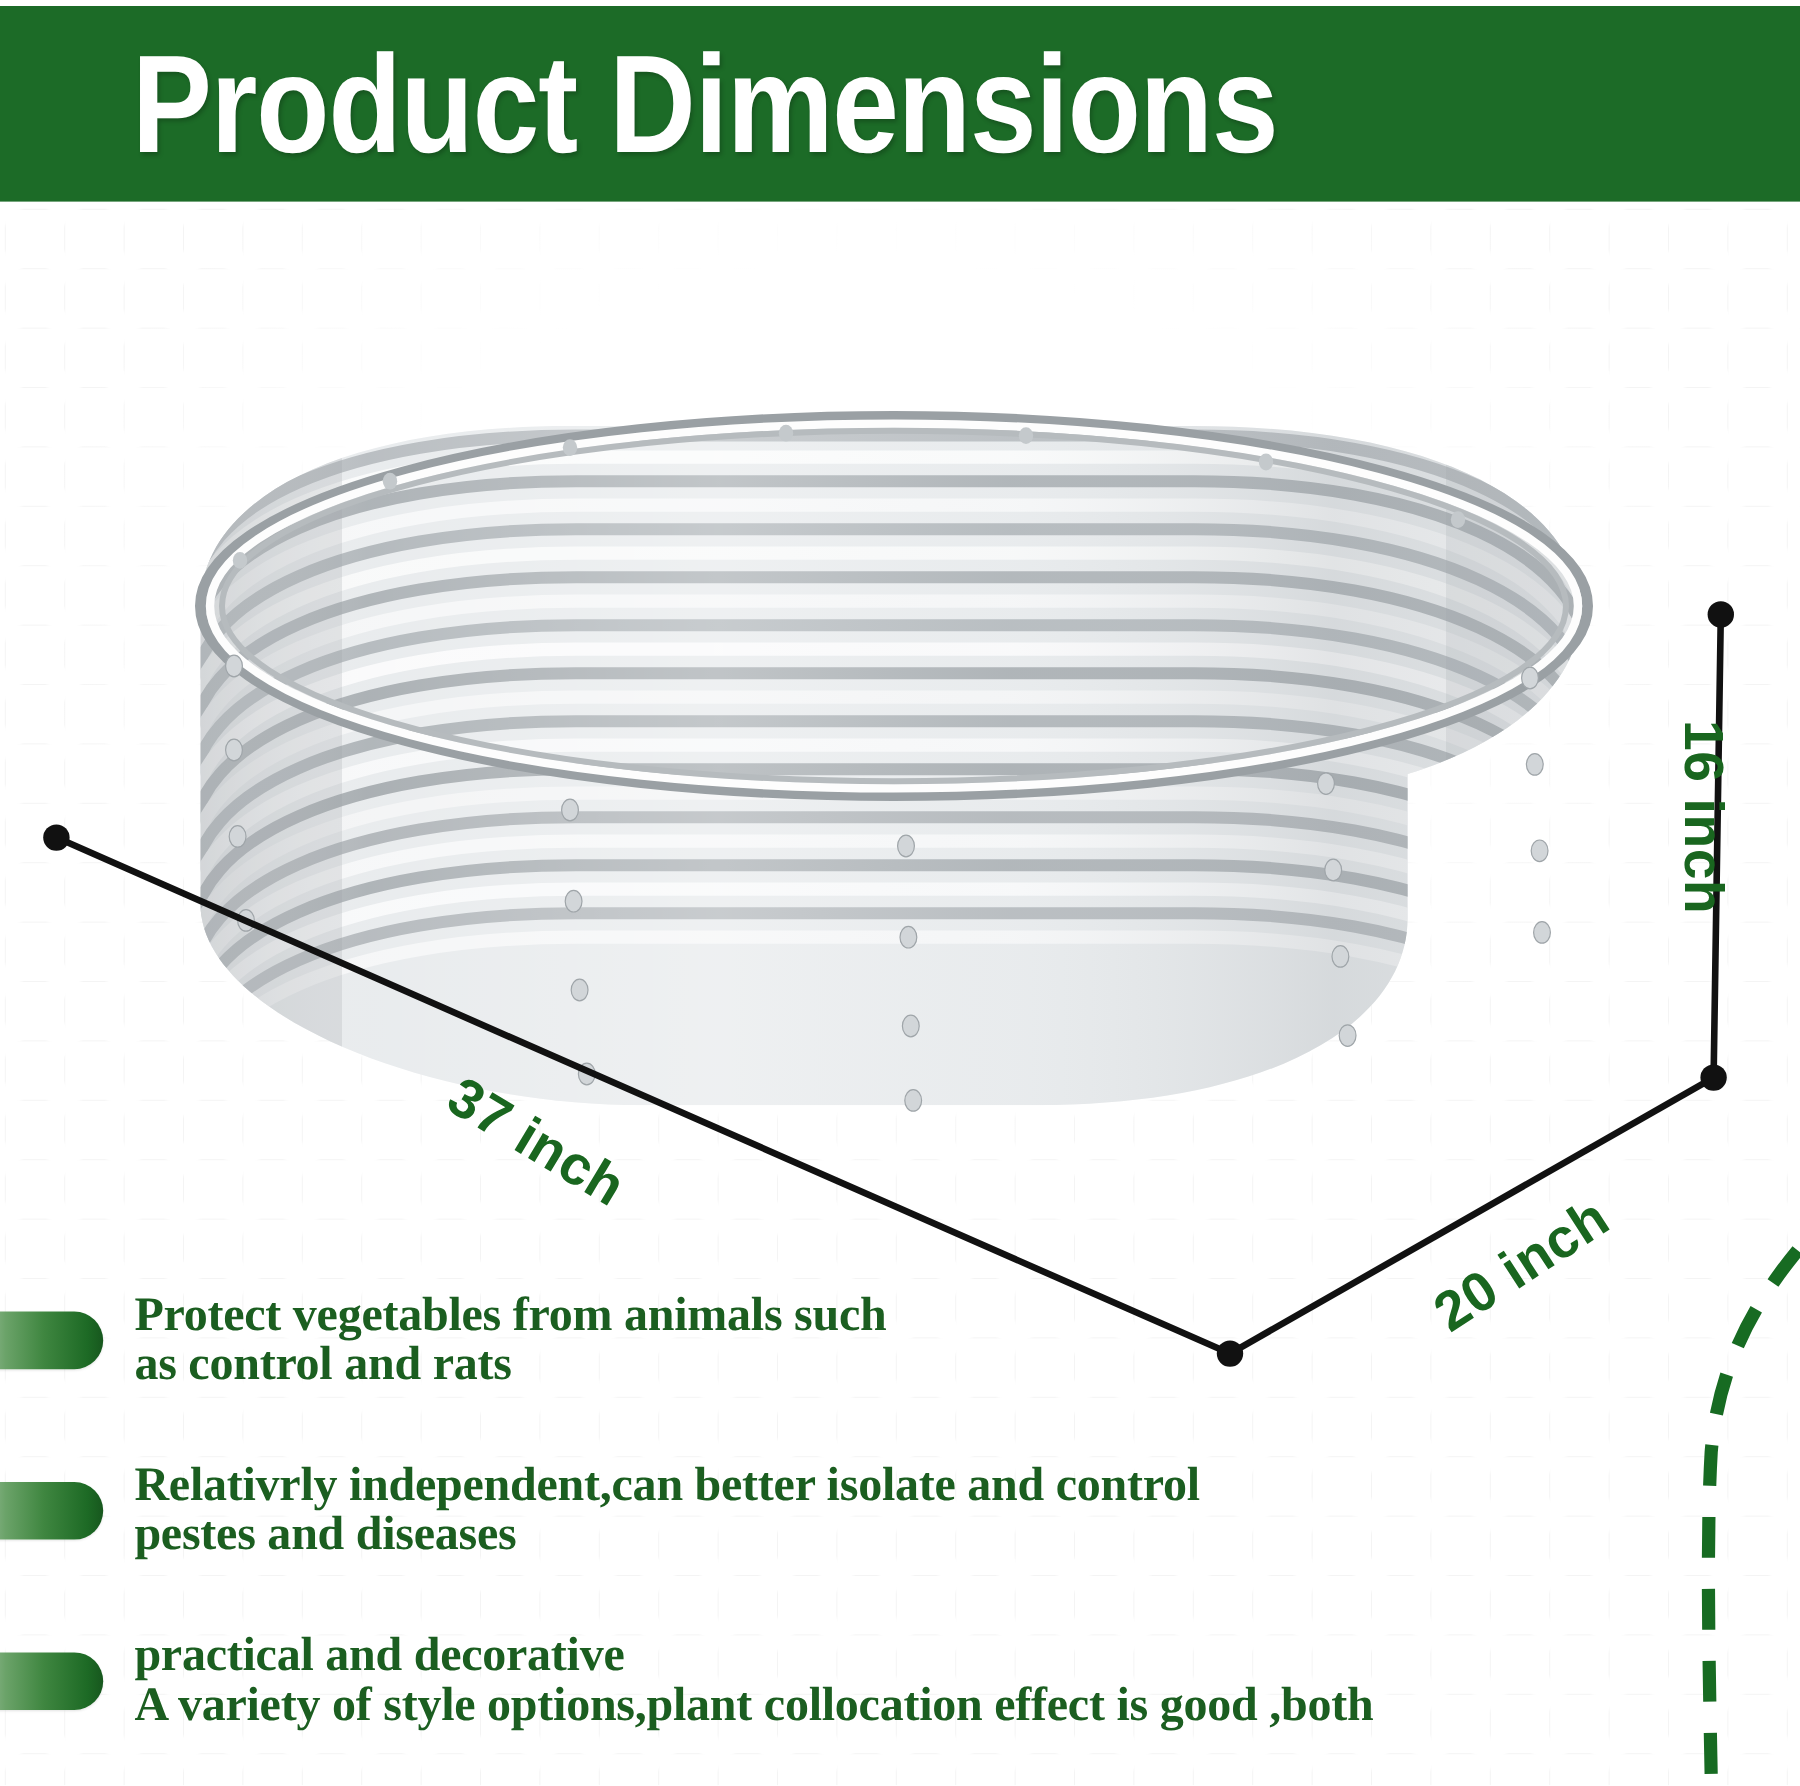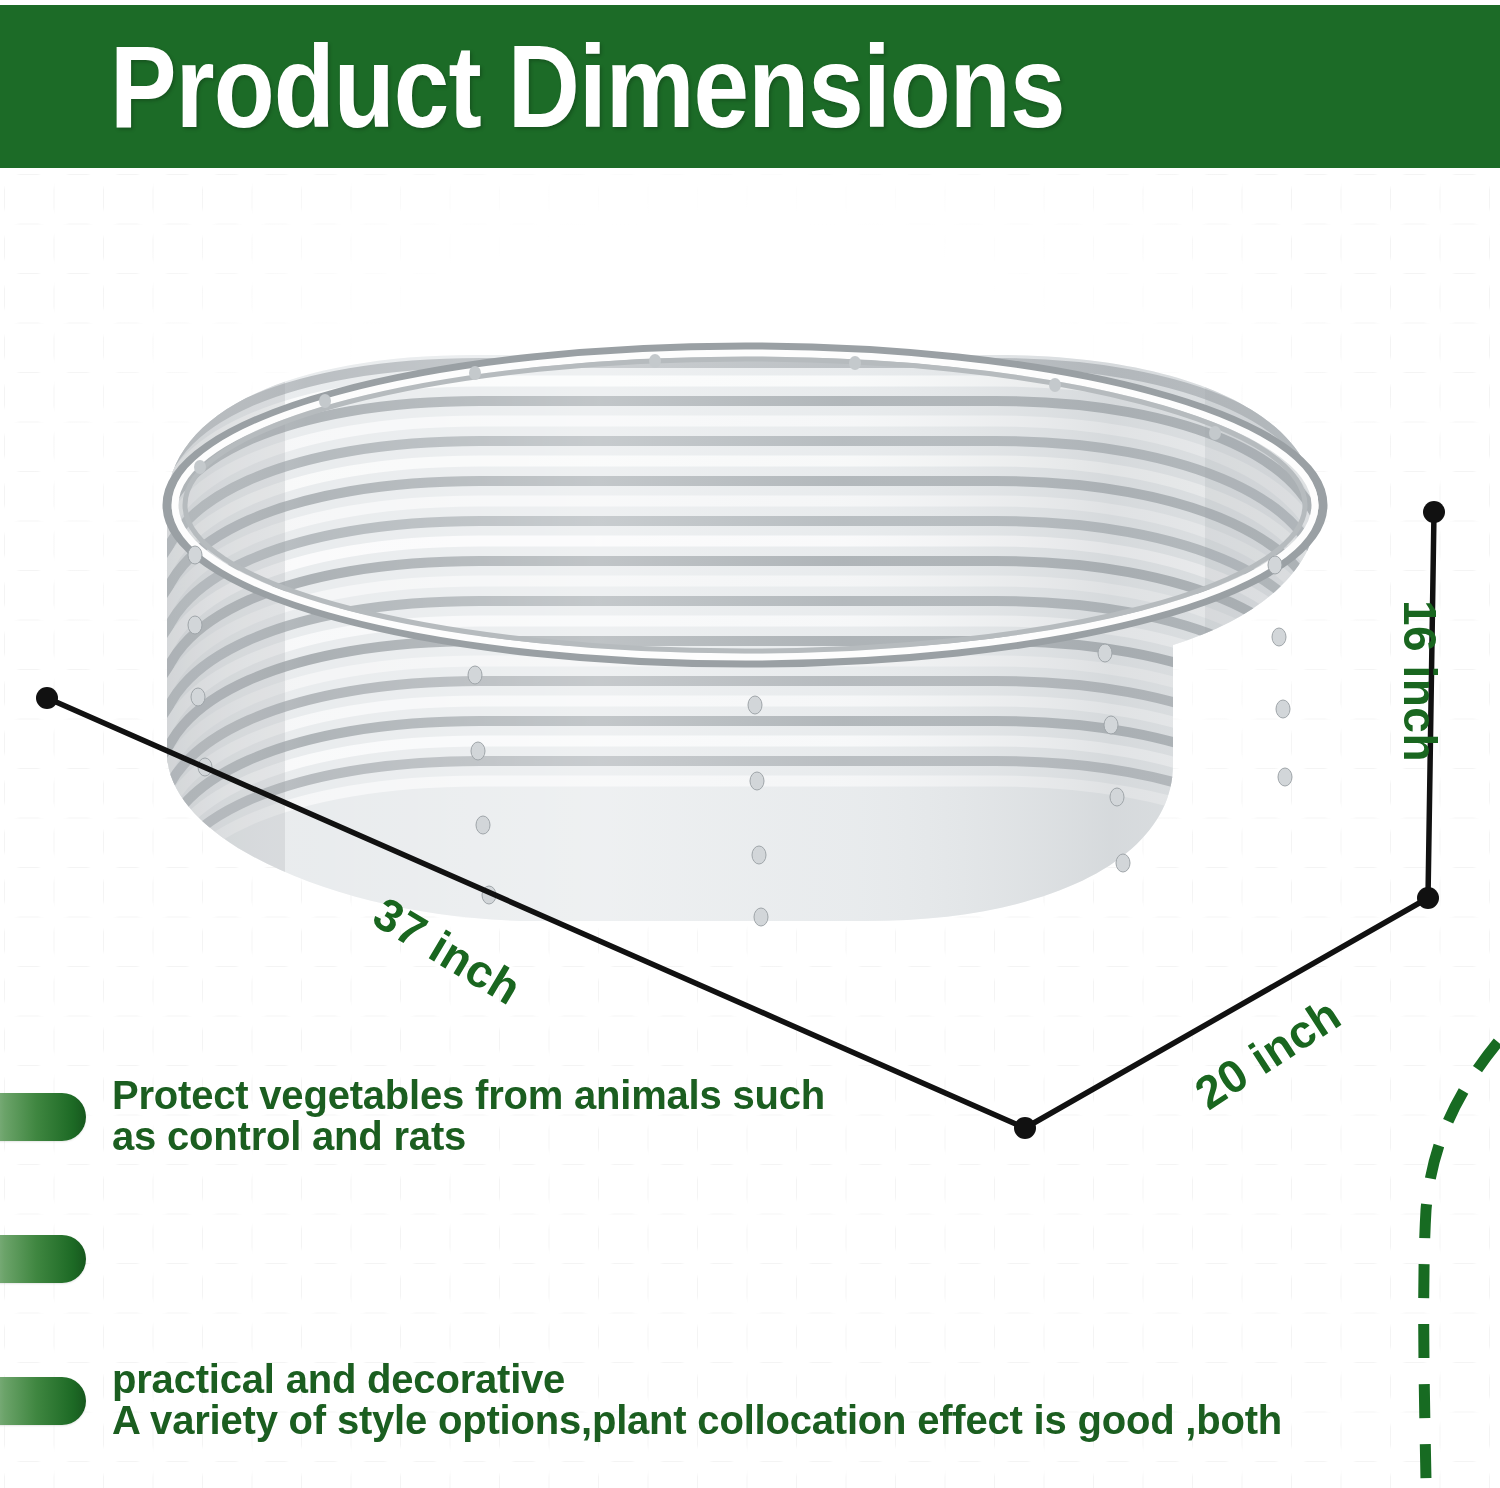--- a/index.html
+++ b/index.html
@@ -146,21 +146,21 @@
     height: 48px;
     border-radius: 0 26px 26px 0;
     background: linear-gradient(90deg, #a9c6ab 0%, #6ba369 26%, #3f8640 55%, #1d6a25 88%, #17571e 100%);
     box-shadow: 0 1px 2px rgba(0,0,0,0.10);
   }
   .feature-text {
     position: absolute;
     left: 112px;
     top: 0;
     width: 1340px;
-    font-family: Liberation Sans, sans-serif;
+    font-family: Liberation Serif, serif;
     font-weight: bold;
     font-size: 40px;
     line-height: 1.02;
     color: #1b5e20;
     letter-spacing: -0.2px;
   }
   .feature-text span { display: block; }
 
   
   .deco-arc {
@@ -424,20 +424,24 @@
     <div class="feature-row">
       <div class="feature-marker"></div>
       <div class="feature-text">
         <span>Protect vegetables from animals such</span>
         <span>as control and rats</span>
       </div>
     </div>
 
     <div class="feature-row">
       <div class="feature-marker"></div>
+      <div class="feature-text">
+        <span>Relativrly independent,can better isolate and control</span>
+        <span>pestes and diseases</span>
+      </div>
     </div>
 
     <div class="feature-row">
       <div class="feature-marker"></div>
       <div class="feature-text">
         <span>practical and decorative</span>
         <span>A variety of style options,plant collocation effect  is good ,both</span>
       </div>
     </div>
 

